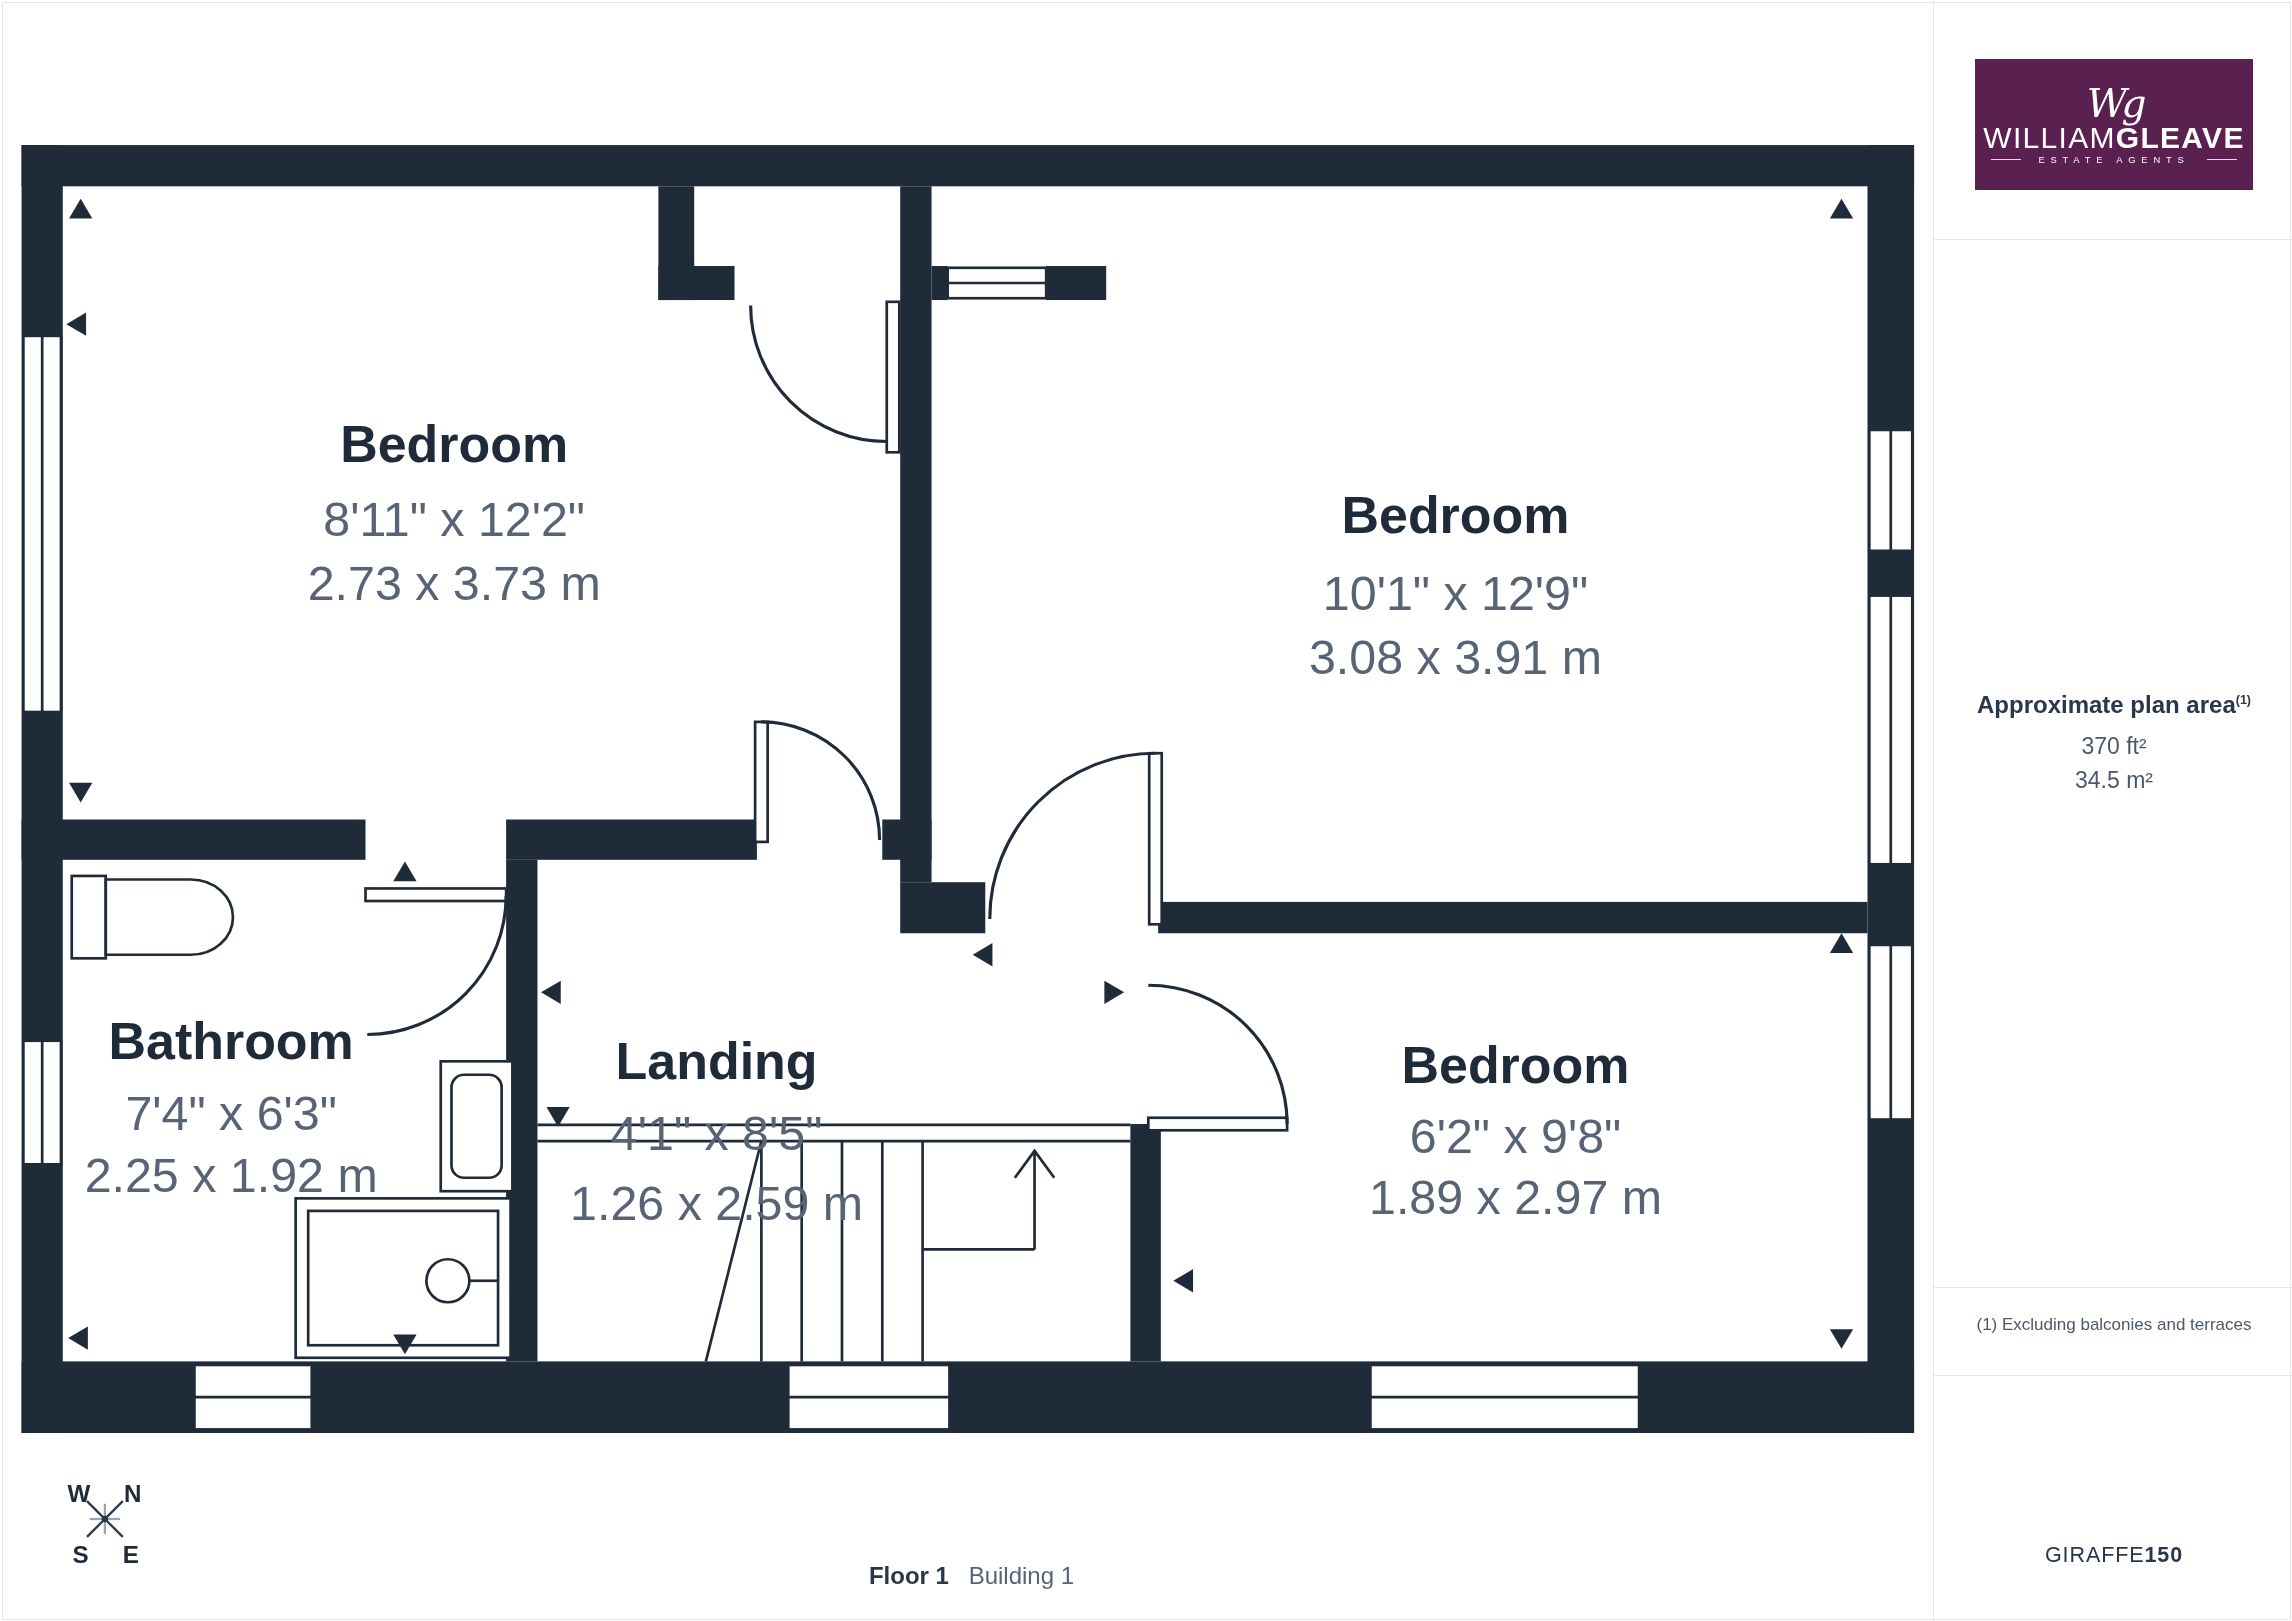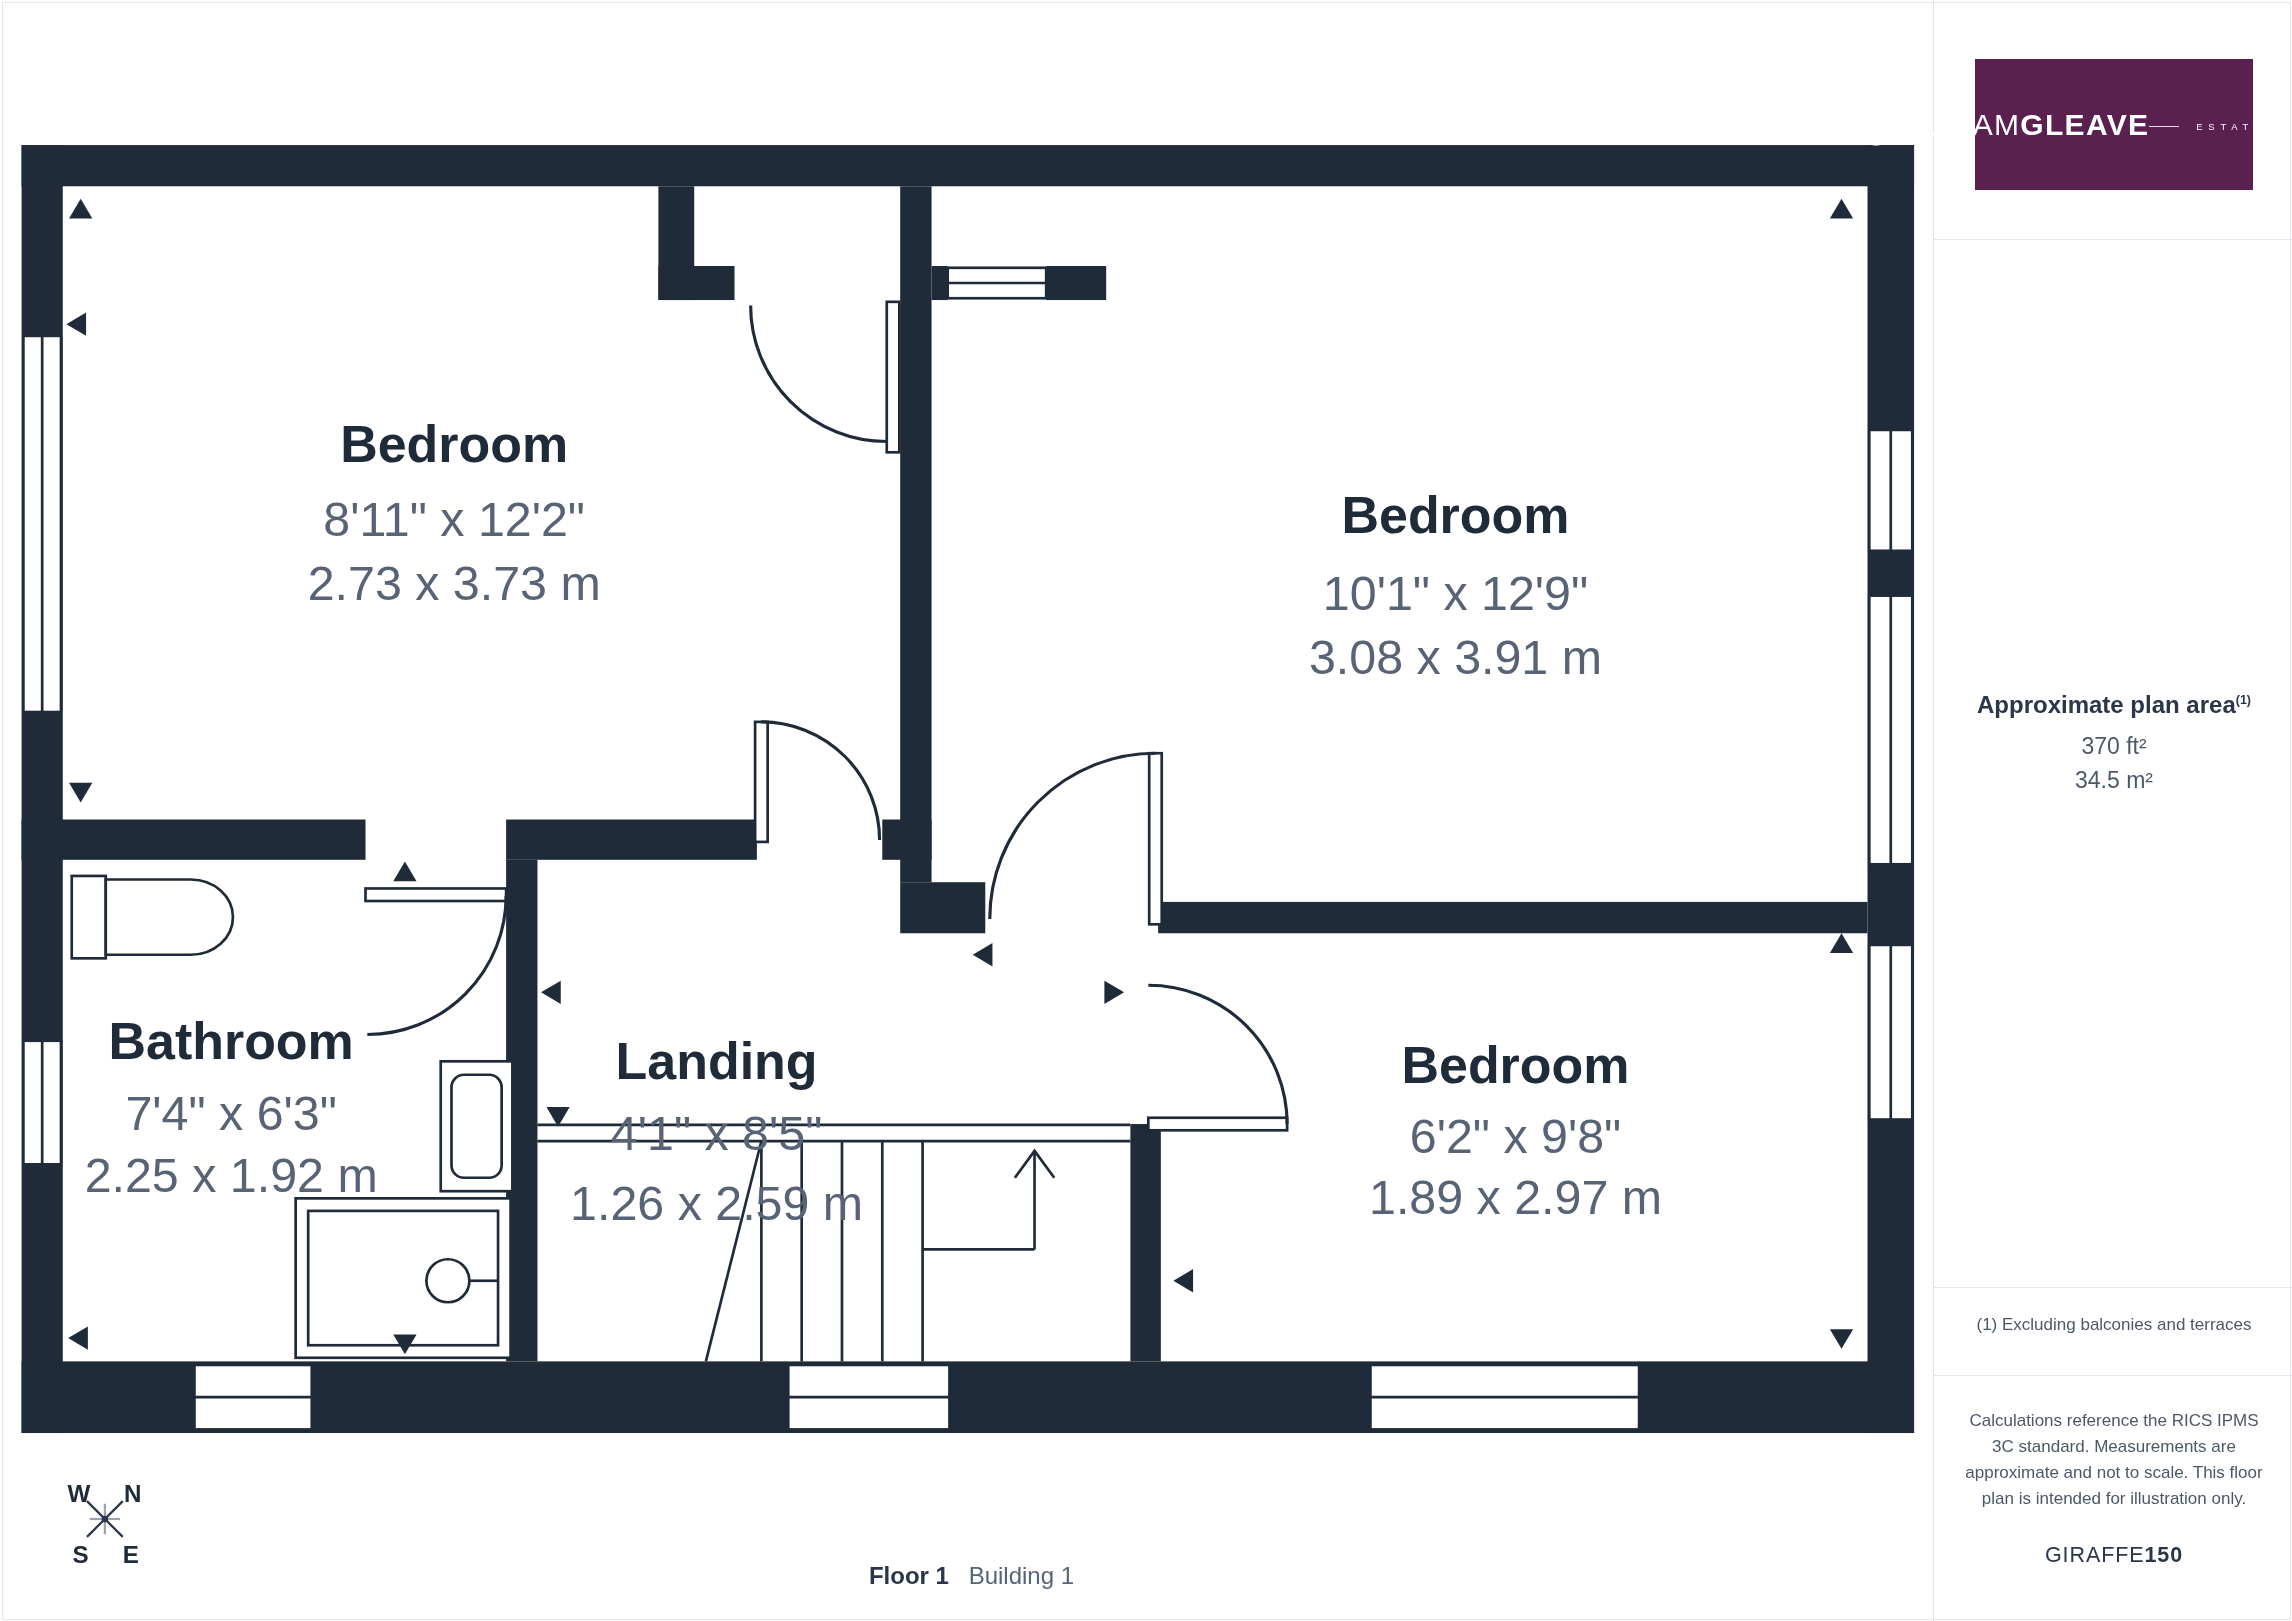--- a/index.html
+++ b/index.html
@@ -9,21 +9,21 @@
   svg text{font-family:"Liberation Sans",sans-serif;}
   .room-title{font-size:58px;font-weight:bold;fill:#202B39;}
   .room-dim{font-size:54px;fill:#586475;}
   .compass-label{font-size:27px;font-weight:bold;fill:#202B39;}
 
   
   .sidebar{position:absolute;left:1933px;top:0;width:360px;height:1622px;
            border-left:0.9px solid #E4E6EA;background:#fff;}
   .sb-divider{position:absolute;left:0;width:360px;height:0.9px;background:#E4E6EA;}
   .logo{position:absolute;left:41px;top:59px;width:278px;height:131px;background:#5A2150;
-        display:flex;flex-direction:row;align-items:center;justify-content:center;color:#fff;}
+        display:flex;flex-direction:column;align-items:center;justify-content:center;color:#fff;}
   .logo-mono{font-family:"DejaVu Serif",serif;font-style:italic;font-size:39px;line-height:39px;
              letter-spacing:-5.4px;margin-bottom:1.8px;}
   .logo-name{font-size:30px;letter-spacing:1.3px;line-height:25px;white-space:nowrap;}
   .logo-name .bold{font-weight:bold;}
   .logo-tag{display:flex;align-items:center;gap:17px;margin-top:3.6px;}
   .logo-tag .rule{width:30px;height:0.9px;background:rgba(255,255,255,.85);}
   .logo-tag .txt{font-size:9.4px;letter-spacing:5.8px;white-space:nowrap;}
   .sb-center{position:absolute;left:0;width:360px;text-align:center;}
   .area-heading{font-size:24px;font-weight:bold;color:#2A3649;}
   .area-heading sup{font-size:12.5px;font-weight:bold;}
@@ -207,21 +207,20 @@
     <div class="sb-divider" style="top:1375px"></div>
 
     <div class="sb-center area-heading" style="top:691px">
       <span>Approximate plan area</span><sup>(1)</sup>
     </div>
     <div class="sb-center area-value" style="top:733px">370 ft²</div>
     <div class="sb-center area-value" style="top:767px">34.5 m²</div>
 
     <div class="sb-center footnote" style="top:1315px">(1) Excluding balconies and terraces</div>
 
-    <div class="sb-center disclaimer" style="top:1408px;left:24px;width:312px">Calculations reference the RICS IPMS 3C standard. Measurements are approximate and not to scale. This floor plan is intended for illustration only.</div>
 
     <div class="sb-center giraffe" style="top:1543px">
       <span>GIRAFFE</span><span class="bold">150</span>
     </div>
   </aside>
 
   <div class="page-border"></div>
 </div>
 
 

